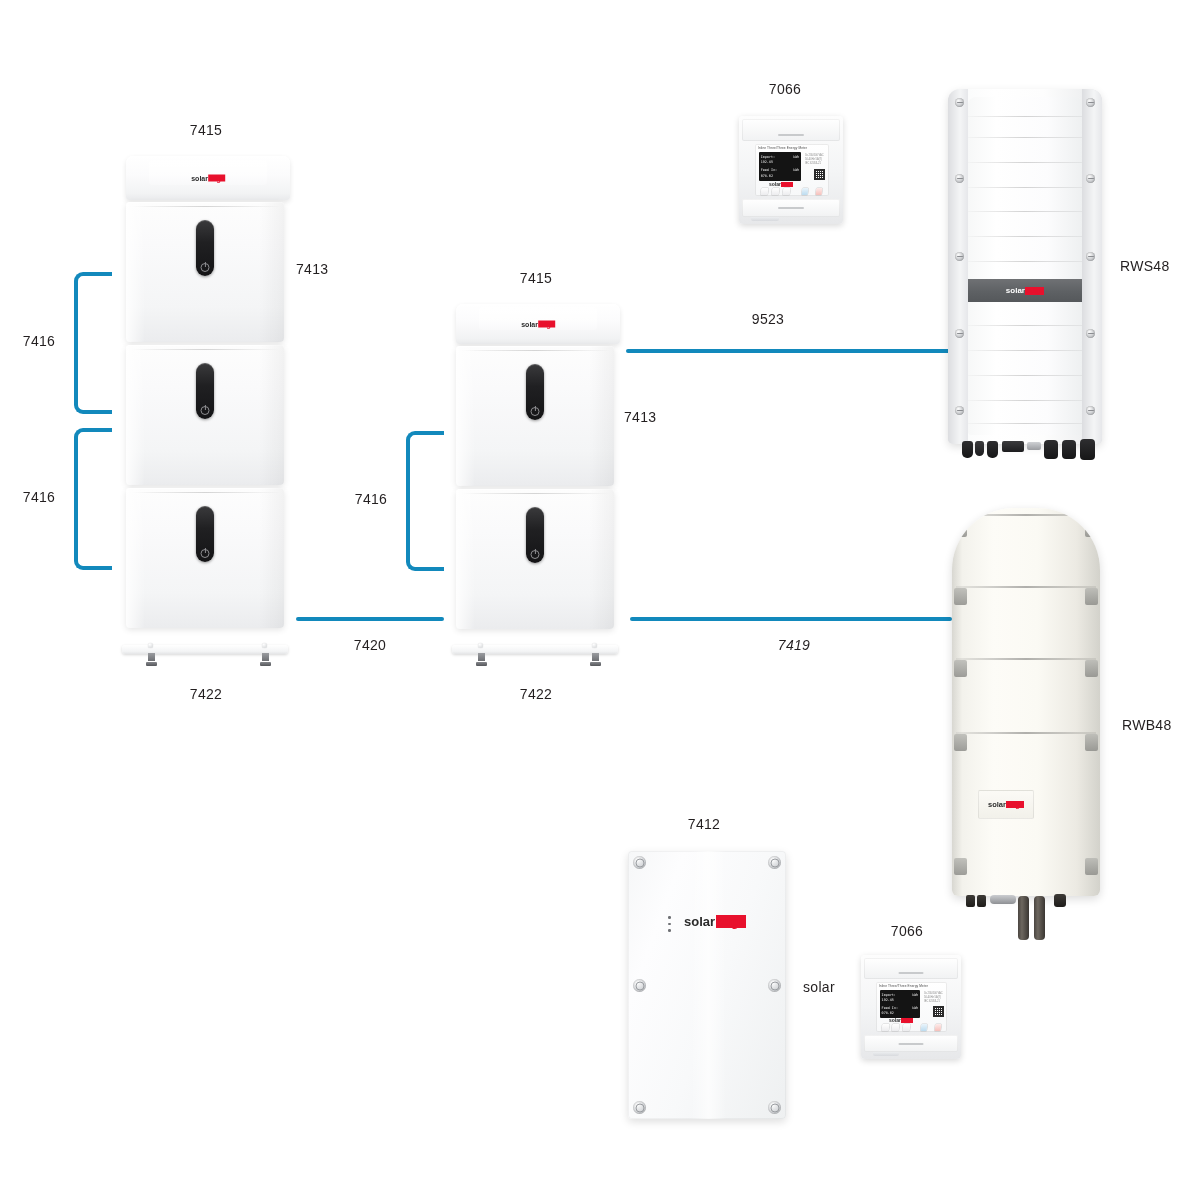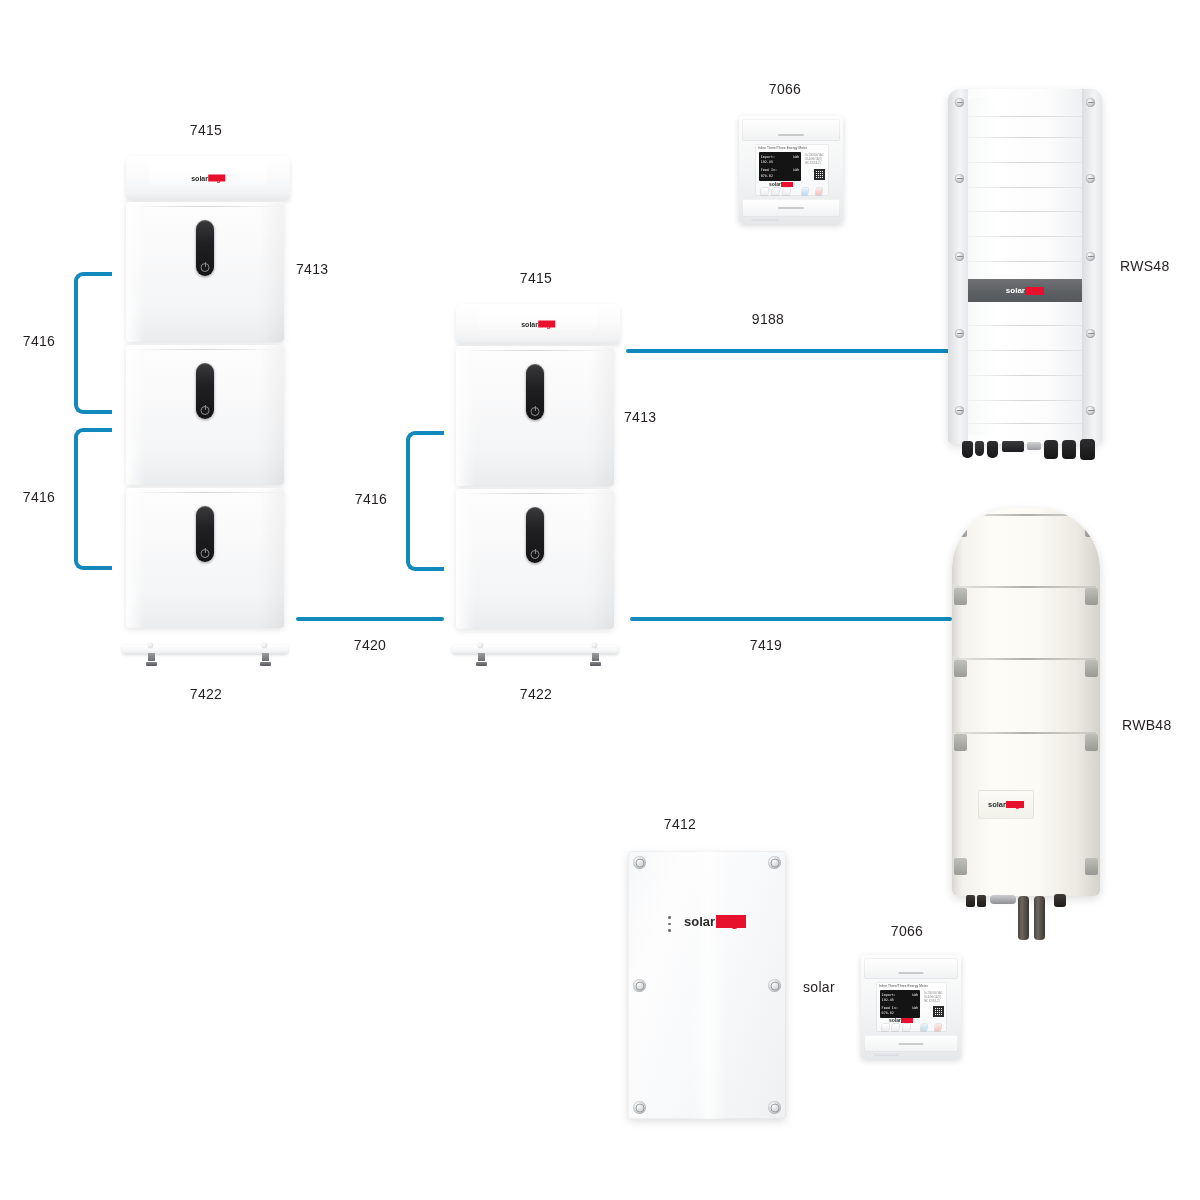--- a/index.html
+++ b/index.html
@@ -372,27 +372,27 @@
     <div class="foot" style="left:590px;top:653px;"></div>
   </div>
 
   <div class="lbl" style="left:624px;top:409px;">7413</div>
   <div class="lbl center" style="left:536px;top:686px;">7422</div>
 
   <div class="bracket" style="left:406px;top:431px;width:38px;height:140px;"></div>
   <div class="lbl center" style="left:371px;top:491px;">7416</div>
 
   <div class="conn" style="left:626px;top:349px;width:328px;"></div>
-  <div class="lbl center" style="left:768px;top:311px;">9188</div>
+  <div class="lbl center" style="left:768px;top:311px;">9523</div>
 
   <div class="conn" style="left:296px;top:617px;width:148px;"></div>
   <div class="lbl center" style="left:370px;top:637px;">7420</div>
 
   <div class="conn" style="left:630px;top:617px;width:322px;"></div>
-  <div class="lbl center" style="left:766px;top:637px;">7419</div>
+  <div class="lbl center" style="left:794px;top:637px;font-style:italic;">7419</div>
 
   <div class="rws" style="left:948px;top:89px;width:154px;height:355px;">
     <div class="rws-body">
       <div class="rws-sidestrip" style="left:0;"></div>
       <div class="rws-sidestrip" style="right:0;"></div>
       <div class="rws-face"></div>
       <div class="rws-rib" style="top:7.5%;"></div>
       <div class="rws-rib" style="top:13.5%;"></div>
       <div class="rws-rib" style="top:20.5%;"></div>
       <div class="rws-rib" style="top:27.5%;"></div>
@@ -498,21 +498,21 @@
       <div class="mbtn" style="left:28px;top:44px;width:7px;height:7px;"></div>
       <div class="mbtn blue" style="left:47px;top:44px;width:6px;height:7px;"></div>
       <div class="mbtn red" style="left:61px;top:44px;width:6px;height:7px;"></div>
     </div>
     <div class="meter-botband" style="top:83px;height:18px;">
       <div class="meter-vent" style="top:8px;width:26px;"></div>
     </div>
     <div class="meter-clip" style="top:101px;"></div>
   </div>
 
-  <div class="lbl center" style="left:680px;top:816px;">7412</div>
+  <div class="lbl center" style="left:704px;top:816px;">7412</div>
   <div class="box7412" style="left:628px;top:851px;width:158px;height:268px;">
     <div class="box7412-body">
       <div class="box7412-sheen"></div>
     </div>
     <div class="bscrew" style="left:5px;top:5px;"></div>
     <div class="bscrew" style="right:5px;top:5px;"></div>
     <div class="bscrew" style="left:5px;top:128px;"></div>
     <div class="bscrew" style="right:5px;top:128px;"></div>
     <div class="bscrew" style="left:5px;bottom:5px;"></div>
     <div class="bscrew" style="right:5px;bottom:5px;"></div>

